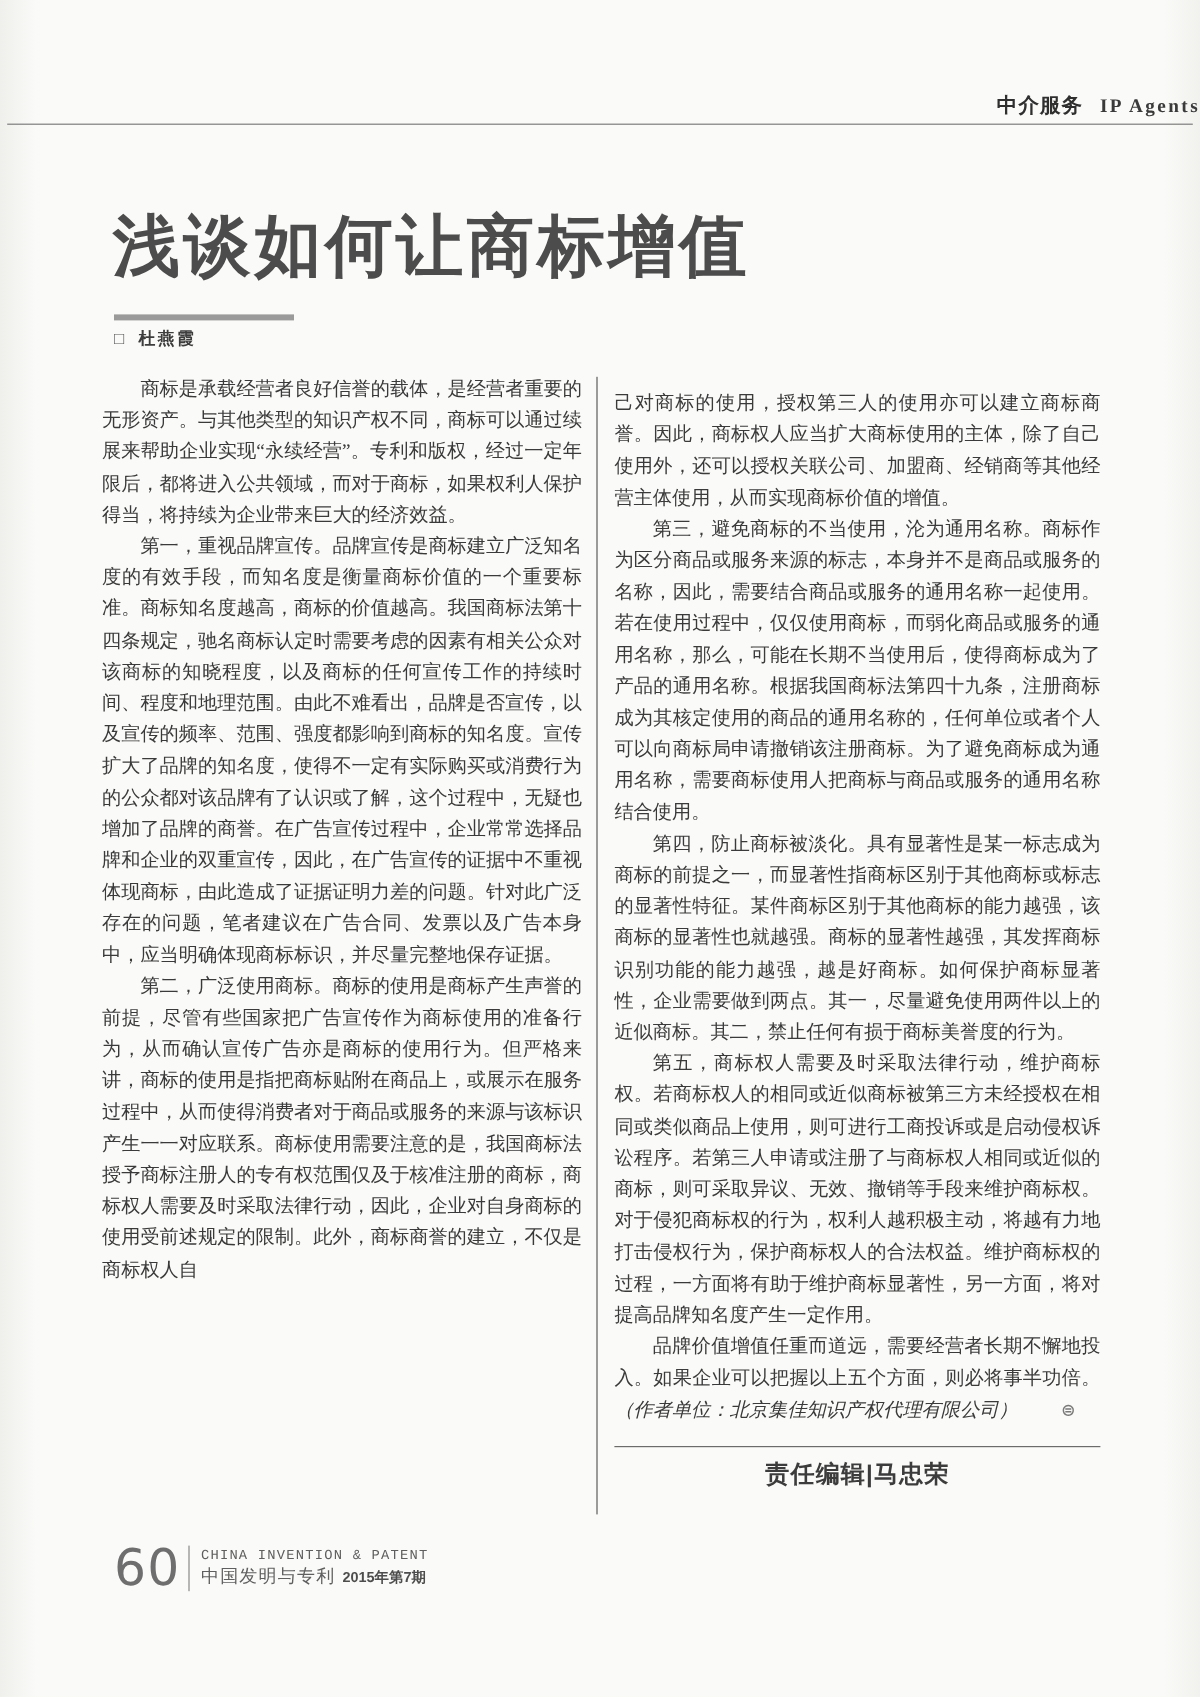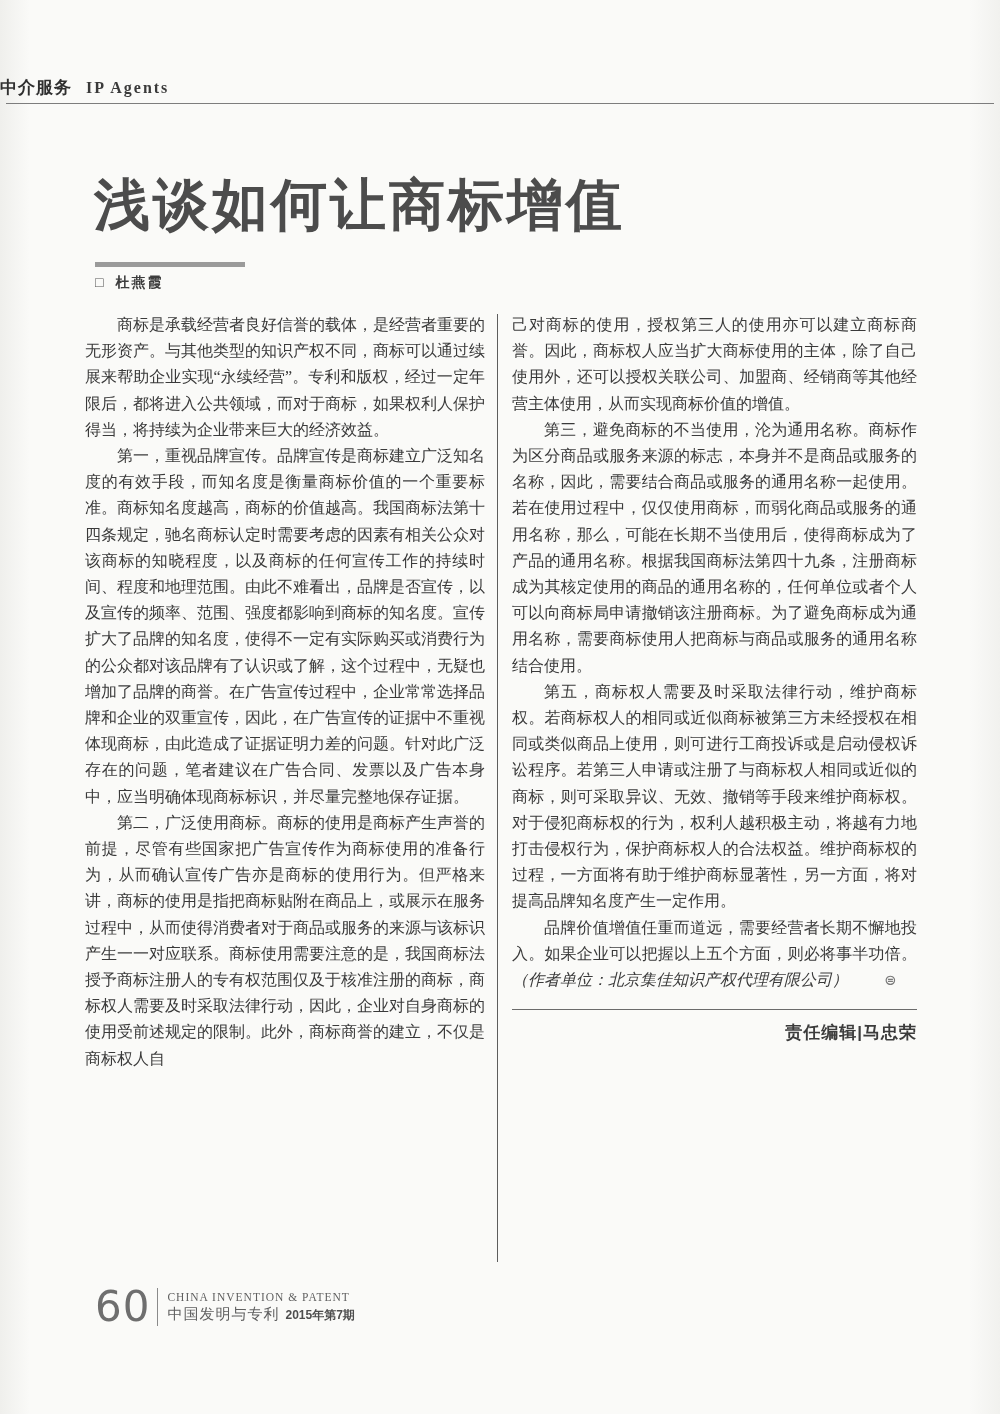--- a/index.html
+++ b/index.html
@@ -11,21 +11,21 @@
     position:relative;
     overflow:hidden;
   }
   .page{
     position:absolute;inset:0;
     background:linear-gradient(90deg,#efefec 0%,#fafaf8 3%,#fafaf8 97%,#f1f1ee 100%);
   }
   
   .page-header{
     position:absolute;top:76px;left:0;right:0;
-    text-align:left;
+    text-align:right;
     letter-spacing:1px;
   }
   .header-cn{
     font-family:"Liberation Sans","DejaVu Sans",sans-serif;
     font-weight:bold;font-size:17px;color:#2f2f2f;
     margin-right:14px;
   }
   .header-en{
     font-family:"Liberation Serif","DejaVu Serif",serif;
     font-weight:bold;font-size:16px;color:#3a3a3a;
@@ -63,54 +63,54 @@
     text-align:justify;
     color:#3a3a3a;
   }
   .col-left{left:0;width:400px;}
   .col-right{left:427px;width:405px;}
   .col-divider{
     position:absolute;left:497px;top:314px;
     width:1px;height:948px;background:#5d5d5d;
   }
   .body-p{margin:0;text-indent:2em;}
-  .body-p.no-indent{text-indent:0;}
+  .body-p.no-indent{text-indent:0;margin-top:12px;}
   .kai{font-style:italic;}
   .end-mark{
     display:inline-block;
     font-style:normal;
     color:#7a7a7a;font-size:15px;
     margin-left:4px;
   }
   
   .editor-block{margin-top:16px;}
   .editor-rule{height:1px;background:#6b6b6b;margin-bottom:10px;}
   .editor-name{
-    text-align:right;
+    text-align:center;
     font-family:"Liberation Sans","DejaVu Sans",sans-serif;
-    font-weight:bold;font-size:17px;color:#3c3c3c;
+    font-weight:bold;font-size:20px;color:#3c3c3c;
     letter-spacing:1px;
   }
   
   .page-footer{
     position:absolute;left:95px;top:1286px;
     display:flex;align-items:center;
   }
   .footer-pagenum{
     font-family:"DejaVu Sans","Liberation Sans",sans-serif;
     font-size:42px;color:#6e6e6e;line-height:1;
     letter-spacing:1px;
   }
   .footer-sep{
     width:1px;height:38px;background:#8a8a8a;
     margin:0 9px 0 7px;
   }
   .footer-journal{line-height:1.25;}
   .footer-en{
-    font-family:Liberation Serif, serif;
+    font-family:Liberation Mono, monospace;
     font-size:11.5px;color:#5f5f5f;letter-spacing:1px;
   }
   .footer-cn{
     font-size:15px;color:#5f5f5f;letter-spacing:1px;
   }
   .footer-issue{
     font-family:"Liberation Sans","DejaVu Sans",sans-serif;
     font-size:12px;font-weight:bold;color:#4d4d4d;
     margin-left:6px;letter-spacing:0;
   }
@@ -134,20 +134,21 @@
 
   <div class="columns">
     <div class="col col-left">
       <p class="body-p">商标是承载经营者良好信誉的载体，是经营者重要的无形资产。与其他类型的知识产权不同，商标可以通过续展来帮助企业实现“永续经营”。专利和版权，经过一定年限后，都将进入公共领域，而对于商标，如果权利人保护得当，将持续为企业带来巨大的经济效益。</p>
       <p class="body-p">第一，重视品牌宣传。品牌宣传是商标建立广泛知名度的有效手段，而知名度是衡量商标价值的一个重要标准。商标知名度越高，商标的价值越高。我国商标法第十四条规定，驰名商标认定时需要考虑的因素有相关公众对该商标的知晓程度，以及商标的任何宣传工作的持续时间、程度和地理范围。由此不难看出，品牌是否宣传，以及宣传的频率、范围、强度都影响到商标的知名度。宣传扩大了品牌的知名度，使得不一定有实际购买或消费行为的公众都对该品牌有了认识或了解，这个过程中，无疑也增加了品牌的商誉。在广告宣传过程中，企业常常选择品牌和企业的双重宣传，因此，在广告宣传的证据中不重视体现商标，由此造成了证据证明力差的问题。针对此广泛存在的问题，笔者建议在广告合同、发票以及广告本身中，应当明确体现商标标识，并尽量完整地保存证据。</p>
       <p class="body-p">第二，广泛使用商标。商标的使用是商标产生声誉的前提，尽管有些国家把广告宣传作为商标使用的准备行为，从而确认宣传广告亦是商标的使用行为。但严格来讲，商标的使用是指把商标贴附在商品上，或展示在服务过程中，从而使得消费者对于商品或服务的来源与该标识产生一一对应联系。商标使用需要注意的是，我国商标法授予商标注册人的专有权范围仅及于核准注册的商标，商标权人需要及时采取法律行动，因此，企业对自身商标的使用受前述规定的限制。此外，商标商誉的建立，不仅是商标权人自</p>
     </div>
     <div class="col col-right">
       <p class="body-p no-indent">己对商标的使用，授权第三人的使用亦可以建立商标商誉。因此，商标权人应当扩大商标使用的主体，除了自己使用外，还可以授权关联公司、加盟商、经销商等其他经营主体使用，从而实现商标价值的增值。</p>
       <p class="body-p">第三，避免商标的不当使用，沦为通用名称。商标作为区分商品或服务来源的标志，本身并不是商品或服务的名称，因此，需要结合商品或服务的通用名称一起使用。若在使用过程中，仅仅使用商标，而弱化商品或服务的通用名称，那么，可能在长期不当使用后，使得商标成为了产品的通用名称。根据我国商标法第四十九条，注册商标成为其核定使用的商品的通用名称的，任何单位或者个人可以向商标局申请撤销该注册商标。为了避免商标成为通用名称，需要商标使用人把商标与商品或服务的通用名称结合使用。</p>
+      <p class="body-p">第四，防止商标被淡化。具有显著性是某一标志成为商标的前提之一，而显著性指商标区别于其他商标或标志的显著性特征。某件商标区别于其他商标的能力越强，该商标的显著性也就越强。商标的显著性越强，其发挥商标识别功能的能力越强，越是好商标。如何保护商标显著性，企业需要做到两点。其一，尽量避免使用两件以上的近似商标。其二，禁止任何有损于商标美誉度的行为。</p>
       <p class="body-p">第五，商标权人需要及时采取法律行动，维护商标权。若商标权人的相同或近似商标被第三方未经授权在相同或类似商品上使用，则可进行工商投诉或是启动侵权诉讼程序。若第三人申请或注册了与商标权人相同或近似的商标，则可采取异议、无效、撤销等手段来维护商标权。对于侵犯商标权的行为，权利人越积极主动，将越有力地打击侵权行为，保护商标权人的合法权益。维护商标权的过程，一方面将有助于维护商标显著性，另一方面，将对提高品牌知名度产生一定作用。</p>
       <p class="body-p"><span>品牌价值增值任重而道远，需要经营者长期不懈地投入。如果企业可以把握以上五个方面，则必将事半功倍。</span><span class="kai">（作者单位：北京集佳知识产权代理有限公司）</span><span class="end-mark">⊜</span></p>
 
       <div class="editor-block">
         <div class="editor-rule"></div>
         <div class="editor-name">责任编辑|马忠荣</div>
       </div>
     </div>
   </div>
   <div class="col-divider"></div>

